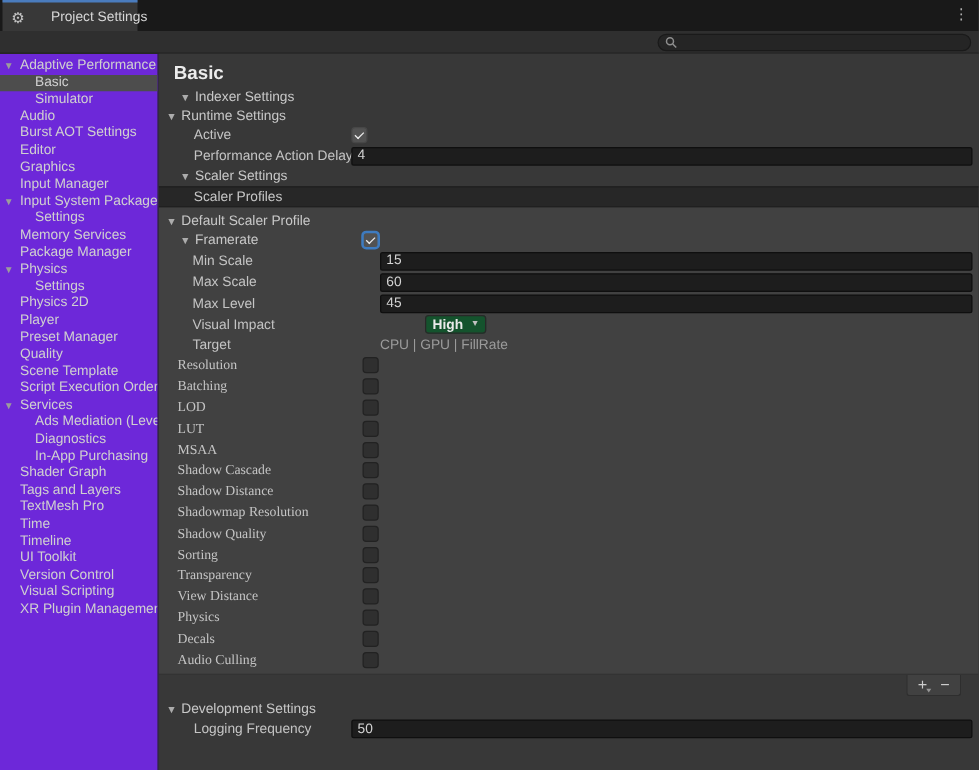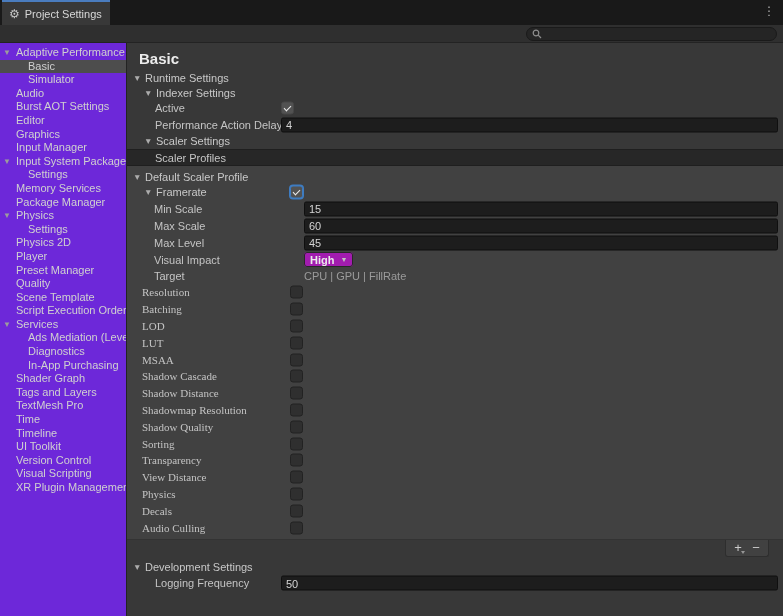--- a/index.html
+++ b/index.html
@@ -14,21 +14,21 @@
   .window { width:783px; height:616px; display:flex; flex-direction:column; }
 
   
   .tabbar { height:25px; background:#191919; position:relative; flex:none; }
   .tab {
     position:absolute; left:2px; top:0; height:25px; width:108px;
     background:#383838; border-top:2px solid #4A7CBE;
     display:flex; align-items:center; gap:5px; padding:0 7px;
   }
   .gear { font-size:12px; color:#C4C4C4; line-height:1; }
-  .tab-label { color:#D8D8D8; white-space:nowrap; }
+  .tab-label { color:#D8D8D8; white-space:nowrap;margin-left:16px; }
   .kebab { position:absolute; right:8px; top:4px; color:#B0B0B0; font-size:12px; letter-spacing:0; cursor:pointer; }
 
   
   .toolbar { height:18px; background:#2F2F2F; border-bottom:1px solid #232323; position:relative; flex:none; }
   .searchbox {
     position:absolute; right:6px; top:2px; width:251px; height:14px;
     background:#252525; border:1px solid #1A1A1A; border-radius:8px;
     display:flex; align-items:center; padding:0 5px; gap:3px;
   }
   .searchbox input {
@@ -79,23 +79,23 @@
     background:#2F2F2F; border:1px solid #222222; cursor:pointer; display:block; }
   .checkbox.on { background:#525252; border-color:#474747; }
   .checkbox.on::after {
     content:""; position:absolute; left:2px; top:3px; width:6px; height:3px;
     border-left:1.6px solid #EDEDED; border-bottom:1.6px solid #EDEDED;
     transform:rotate(-45deg);
   }
   .checkbox.focus { border-color:#3E7CC1; box-shadow:0 0 0 1px #3E7CC1; }
 
   .dropdown {
-    position:relative; height:16px; background:#a21caf; border:1px solid #282828;
+    position:relative; height:16px; background:#14532d; border:1px solid #282828;
     border-radius:3px; color:#EAEAEA; font-weight:bold; padding:1px 18px 0 5px;
-    width:100%; cursor:pointer; white-space:nowrap; overflow:hidden;
+    width:100%; cursor:pointer; white-space:nowrap; overflow:hidden;margin-left:36px;
   }
   .dd-arrow { position:absolute; right:5px; top:3px; font-size:7px; color:#C2C2C2; font-weight:normal; }
   .dd-arrow::before { content:"▼"; }
 
   .flags { color:#9B9B9B; white-space:nowrap; }
 
   .list-header {
     height:17px; background:#272727; border-top:1px solid #1F1F1F; border-bottom:1px solid #1F1F1F;
     display:flex; align-items:center; padding-left:28px; color:#C6C6C6;
   }
@@ -304,28 +304,28 @@
         <div class="side-item">
           
           <span>XR Plugin Management</span>
         </div>
       </div>
 
     <div class="main">
 
       <div class="title">Basic</div>
 
+      <div class="row h15 f1">
+        <span class="tri"></span>
+        <span class="fold-label">Indexer Settings</span>
+      </div>
+
       <div class="row h15 f0">
         <span class="tri"></span>
         <span class="fold-label">Runtime Settings</span>
-      </div>
-
-      <div class="row h15 f1">
-        <span class="tri"></span>
-        <span class="fold-label">Indexer Settings</span>
       </div>
 
       <div class="row h16">
         <span class="plabel pl28">Active</span>
         <span class="ctrl c-cb">
           <span class="checkbox on"></span>
         </span>
       </div>
 
       <div class="row h17">

